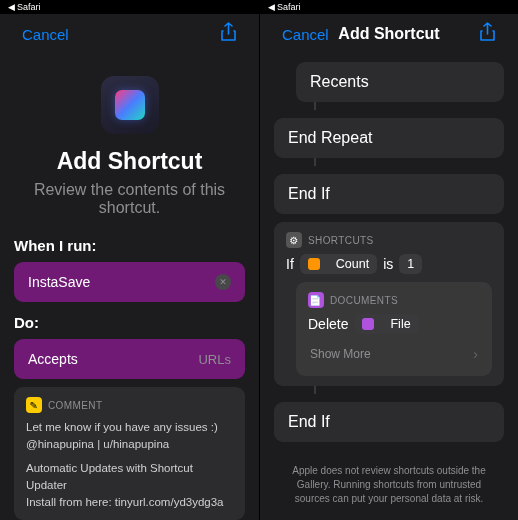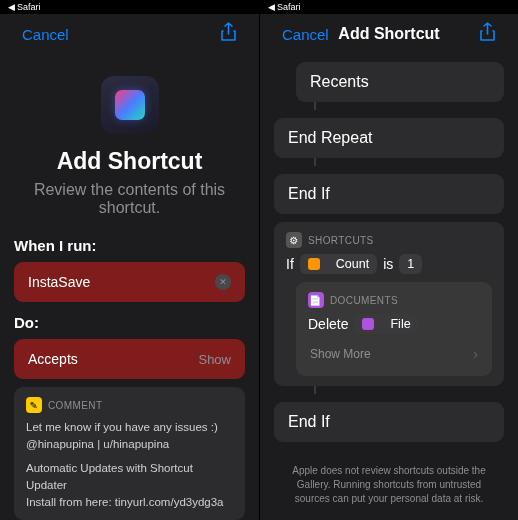--- a/index.html
+++ b/index.html
@@ -12,21 +12,21 @@
 .nav-cancel{color:#0a84ff;font-size:15px}
 .nav-title{position:absolute;left:50%;transform:translateX(-50%);color:#fff;font-size:16px;font-weight:600}
 .nav-share{color:#0a84ff;font-size:18px}
 .share-svg{width:17px;height:20px;stroke:#0a84ff;fill:none;stroke-width:1.6;stroke-linecap:round;stroke-linejoin:round}
 .content{padding:0 14px}
 .appicon{width:58px;height:58px;margin:22px auto 14px;border-radius:13px;background:linear-gradient(160deg,#2c2c43,#1a1a28);display:flex;align-items:center;justify-content:center;position:relative}
 .sc-core{width:30px;height:30px;border-radius:7px;background:linear-gradient(135deg,#ff3b82 0%,#4b7bff 50%,#22d6c4 100%);box-shadow:0 0 8px rgba(80,120,255,.4)}
 h1.title{color:#fff;font-size:23px;font-weight:700;text-align:center;margin-bottom:6px}
 .subtitle{color:#8e8e93;font-size:16px;text-align:center;margin-bottom:20px}
 .sect-label{color:#fff;font-size:15px;font-weight:600;margin:12px 0 8px}
-.card{background:#7f1d1d;border-radius:9px;padding:12px 14px;color:#fff;font-size:14px;display:flex;align-items:center;justify-content:space-between}
+.card{background:#701a75;border-radius:9px;padding:12px 14px;color:#fff;font-size:14px;display:flex;align-items:center;justify-content:space-between}
 .card .muted{color:#8e8e93;font-size:13px}
 .clear-dot{width:16px;height:16px;border-radius:50%;background:#48484a;display:flex;align-items:center;justify-content:center;font-size:9px;color:#8e8e93;margin-left:8px}
 .block{background:#2c2c2e;border-radius:9px;padding:10px 12px;margin-top:8px}
 .block-header{display:flex;align-items:center;gap:6px;color:#8e8e93;font-size:10px;font-weight:500;letter-spacing:.4px}
 .block-body{color:#d0d0d2;font-size:11.5px;line-height:1.45;margin-top:6px}
 .icon-sq{width:16px;height:16px;border-radius:4px;display:flex;align-items:center;justify-content:center;font-size:10px}
 .icon-yellow{background:#ffcc00;color:#000}
 .icon-pink{background:#ff2d55;color:#fff}
 .icon-gray{background:#555;color:#fff}
 .icon-purple{background:#af52de;color:#fff}
@@ -71,21 +71,21 @@
 
     <div class="sect-label">When I run:</div>
     <div class="card">
       <span>InstaSave</span>
       <span class="clear-dot">✕</span>
     </div>
 
     <div class="sect-label">Do:</div>
     <div class="card">
       <span>Accepts</span>
-      <span class="muted">Show</span>
+      <span class="muted">URLs</span>
     </div>
 
     <div class="block">
       <div class="block-header">
         <span class="icon-sq icon-yellow">✎</span>
         <span>COMMENT</span>
       </div>
       <div class="block-body">
         <div>Let me know if you have any issues :)</div>
         <div>@hinapupina | u/hinapupina</div>

